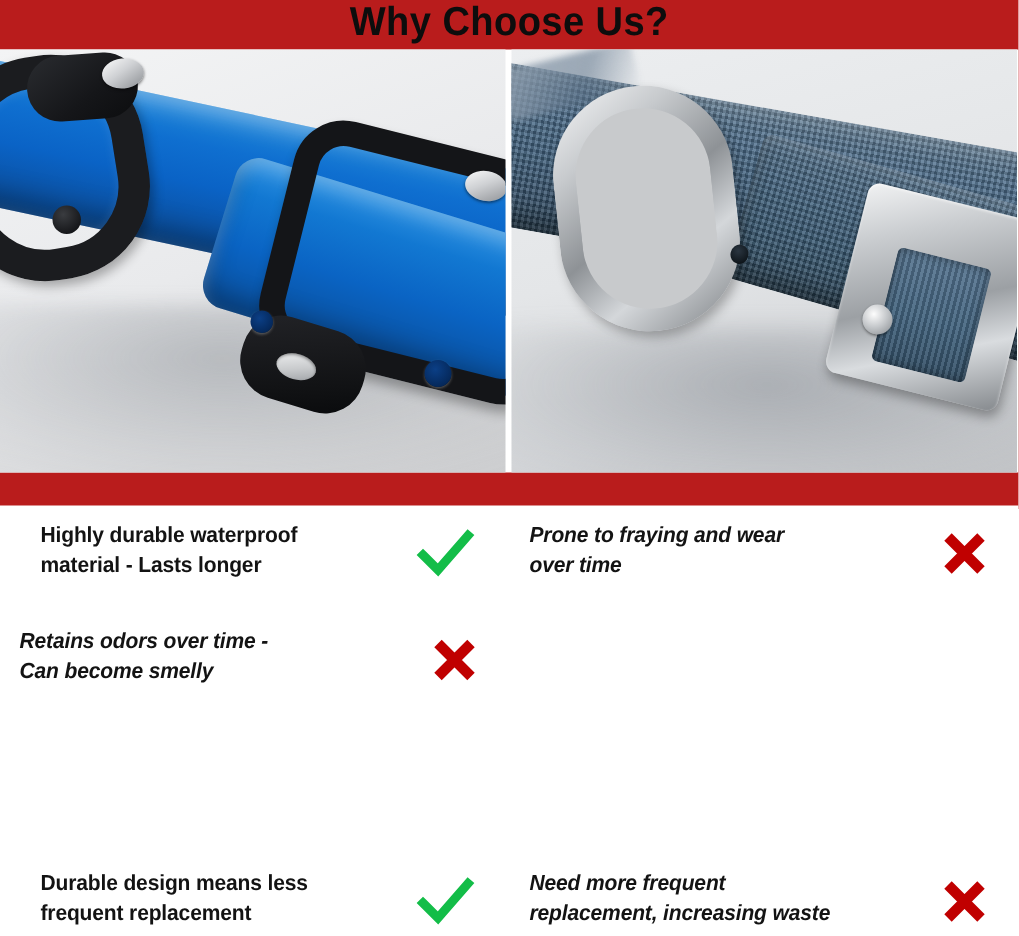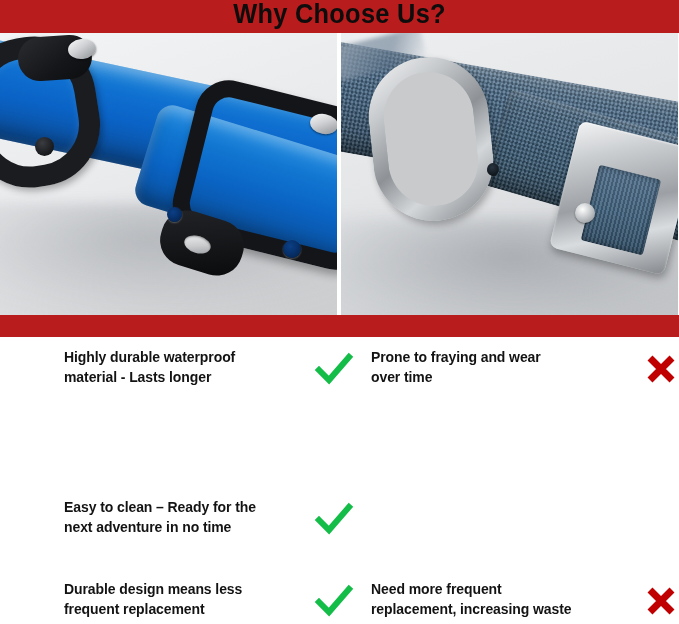--- a/index.html
+++ b/index.html
@@ -276,21 +276,20 @@
     width: 679px;
     height: 287px;
     background: #ffffff;
   }
 
   .row {
     position: relative;
     width: 679px;
     height: 71px;
     display: flex;
-    padding-left: 37px;
   }
 
   .cell {
     position: relative;
     width: 339.5px;
     height: 71px;
     display: flex;
     align-items: flex-start;
     padding-top: 11px;
   }
@@ -302,21 +301,21 @@
     line-height: 1.37;
     color: #131313;
     transform: scaleX(0.96);
     transform-origin: left top;
     letter-spacing: -0.1px;
     white-space: pre-line;
   }
 
   .cell-left  { padding-left: 27px; }
   .cell-left .cell-text { width: 250px; }
-  .cell-right { padding-left: 13px; }
+  .cell-right { padding-left: 13px; font-style: italic; }
   .cell-right .cell-text { width: 245px; }
 
   .mark {
     position: absolute;
     top: 12px;
     width: 40px;
     height: 40px;
   }
   .mark-check { left: 277px; }
   .mark-cross { left: 283px; }
@@ -385,32 +384,32 @@
 over time</div>
         <div class="mark mark-cross">
           <svg viewBox="0 0 40 40">
               <path d="M9 9 L31 31 M31 9 L9 31" fill="none" stroke="#c00000" stroke-width="7" stroke-linecap="butt"></path>
             </svg>
         </div>
       </div>
     </div>
 
     <div class="row" id="row-2">
-    </div>
-
-    <div class="row" id="row-3">
-      <div class="cell cell-left">
-        <div class="cell-text">Easy to clean – Ready for the
-next adventure in no time</div>
-        <div class="mark mark-check">
+      <div class="cell cell-right">
+        <div class="cell-text">Retains odors over time -
+Can become smelly</div>
+        <div class="mark mark-cross">
           <svg viewBox="0 0 40 40">
-              <path d="M5 21 L15 31 L35 8" fill="none" stroke="#13bd48" stroke-width="6" stroke-linecap="square" stroke-linejoin="miter"></path>
+              <path d="M9 9 L31 31 M31 9 L9 31" fill="none" stroke="#c00000" stroke-width="7" stroke-linecap="butt"></path>
             </svg>
         </div>
       </div>
+    </div>
+
+    <div class="row" id="row-3">
     </div>
 
     <div class="row" id="row-4">
       <div class="cell cell-left">
         <div class="cell-text">Durable design means less
 frequent replacement</div>
         <div class="mark mark-check">
           <svg viewBox="0 0 40 40">
               <path d="M5 21 L15 31 L35 8" fill="none" stroke="#13bd48" stroke-width="6" stroke-linecap="square" stroke-linejoin="miter"></path>
             </svg>

